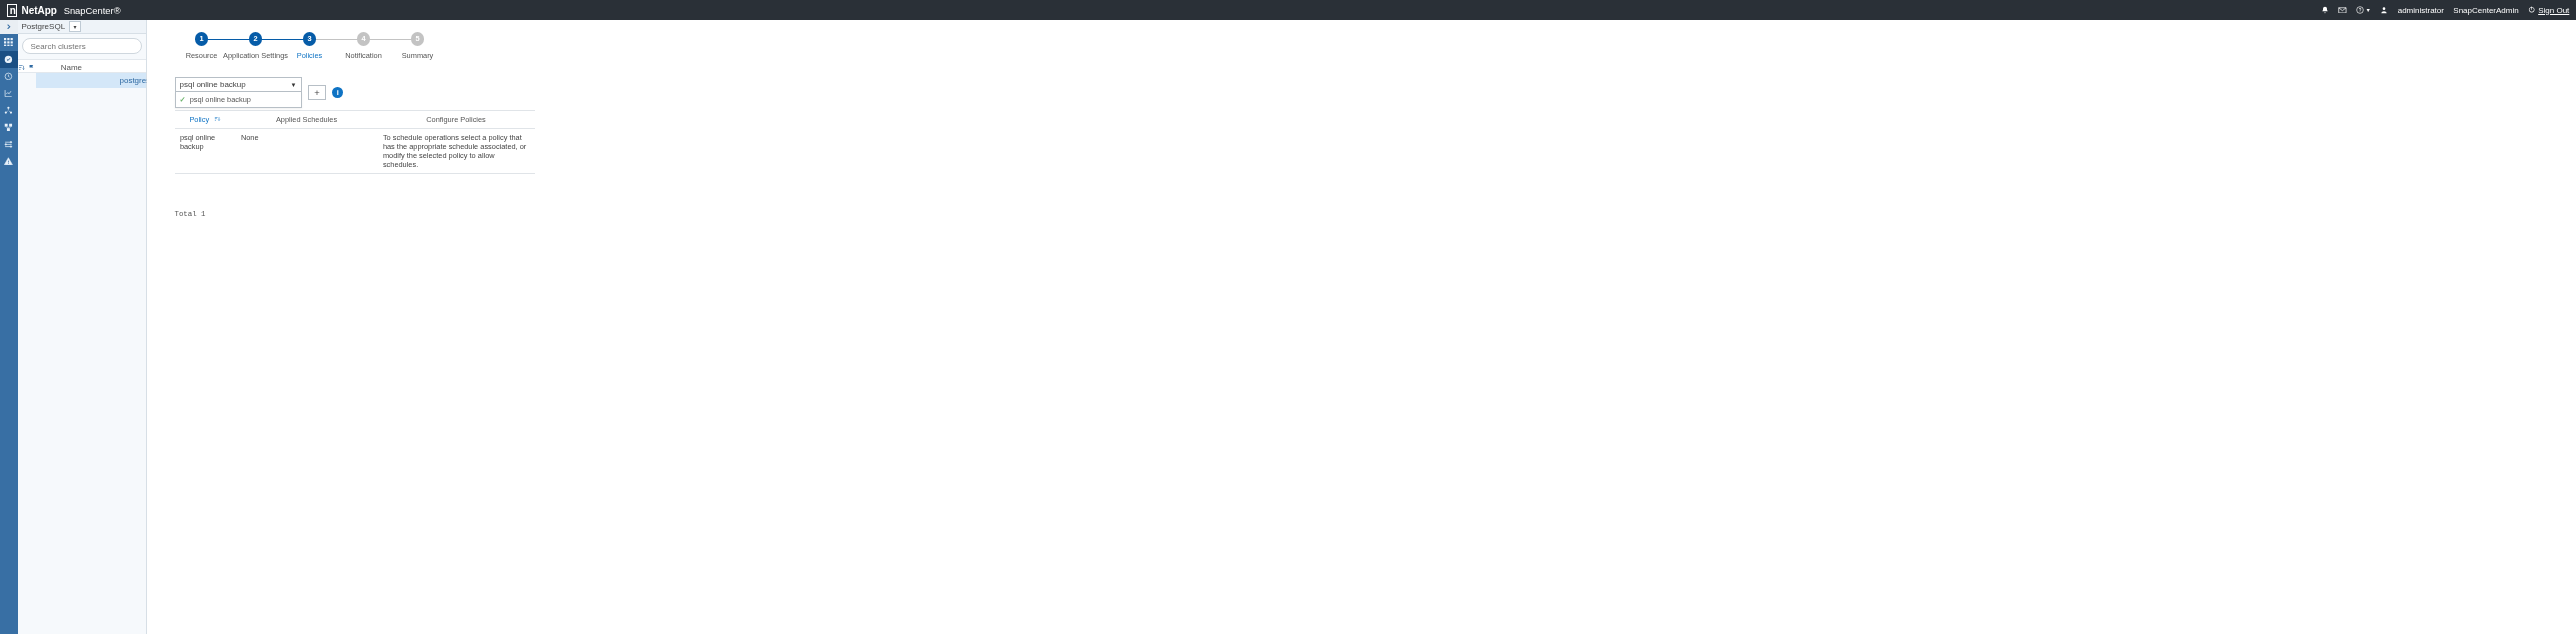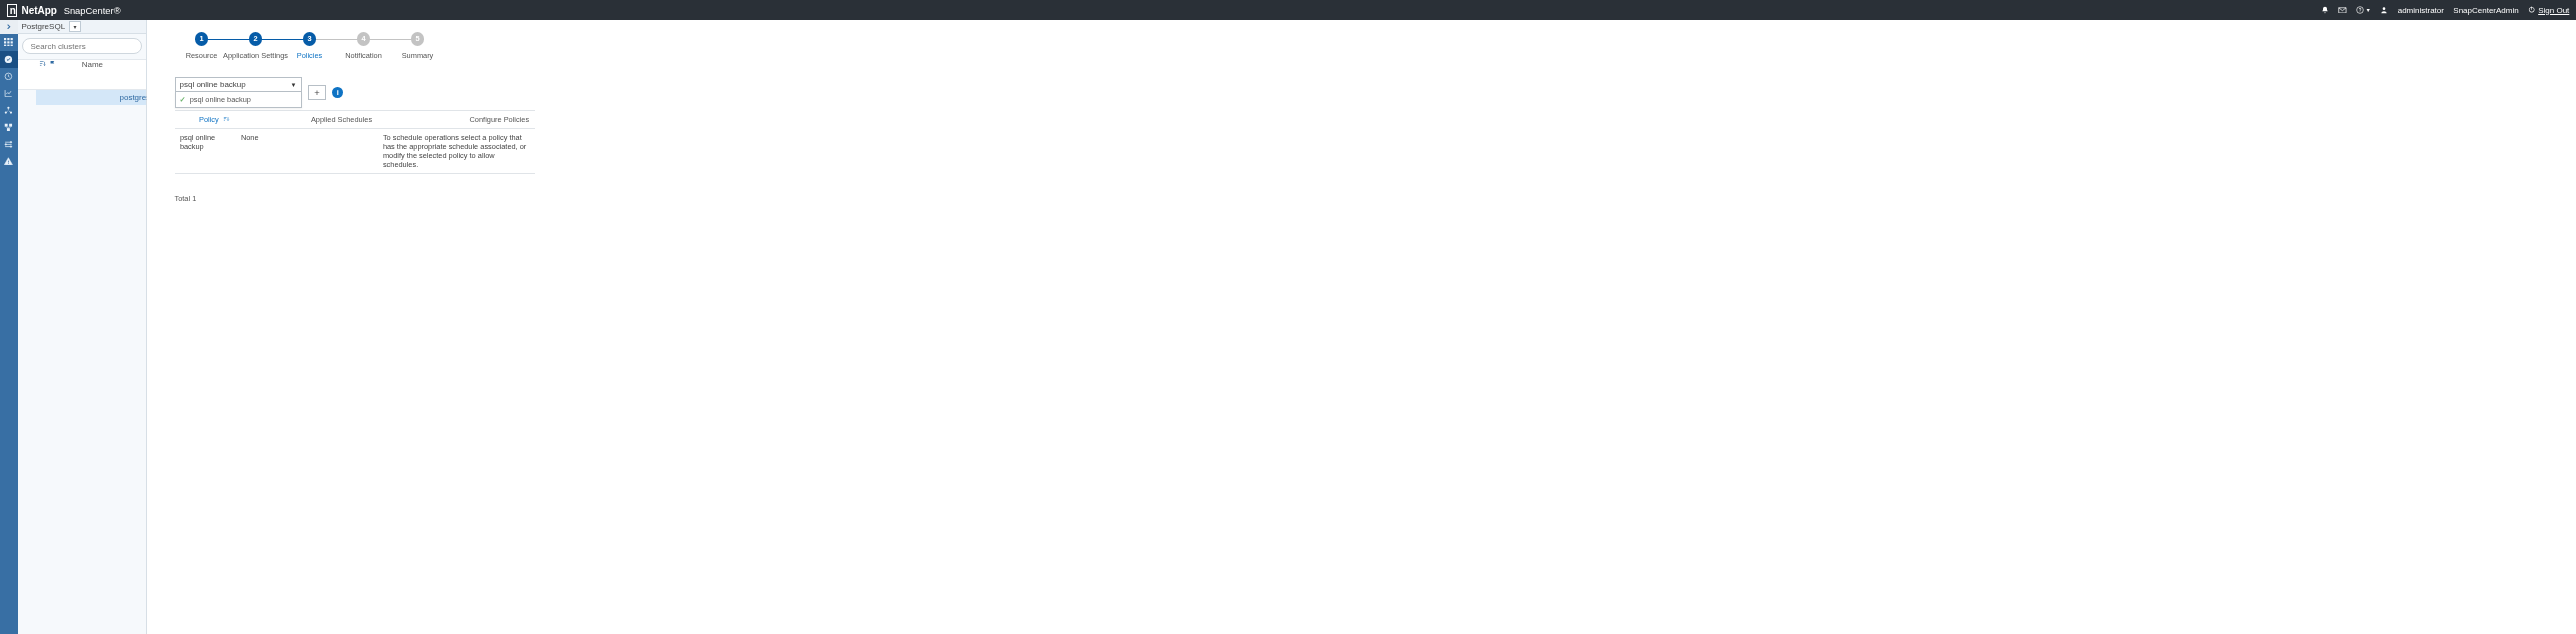--- a/index.html
+++ b/index.html
@@ -45,22 +45,22 @@
     height: 13.5px; background: #eef3f8; border-bottom: 0.7px solid #d7dfe6; display: flex; align-items: center; padding: 0 4px; gap:4px;
   }
   .side-top-label { font-size: 8px; color: #444; }
   .side-top-btn { width: 12px; height: 10.8px; border: 0.7px solid #bfcad4; background: #fff; display:inline-flex;align-items:center;justify-content:center; font-size:6px; cursor:pointer;}
   .side-search-wrap { padding: 4.7px 4px; }
   .side-search {
     width: 100%; height: 16px; border-radius: 8px; border: 0.7px solid #cfd7de; padding: 0 8px; font-size: 8px;
     outline: none;
   }
   .side-header-row {
-    height: 31px; background: #fff; border-top: 0.7px solid #e3e8ed; border-bottom: 0.7px solid #e3e8ed;
-    display: flex; align-items: flex-start; padding-left: 21px; gap: 6.7px;
+    height: 14px; background: #fff; border-top: 0.7px solid #e3e8ed; border-bottom: 0.7px solid #e3e8ed;
+    display: flex; align-items: flex-end; padding-left: 0; gap: 6.7px;
   }
   .side-header-icons { display:flex; gap:2.7px; color:#2f6aa2; }
   .side-header-name { font-size: 8px; color:#555; margin-left: 19px;}
   .side-list { flex:1; }
   .side-item {
     height: 15px; display:flex; align-items: center; padding-left: 84px; font-size: 8px;
     color: #2f6aa2; cursor: pointer; margin-left: 18px;
   }
   .side-item.selected { background: #d4e7f8; }
 
@@ -108,26 +108,26 @@
     padding: 2.7px 4px; font-size:7.4px; color:#555; display:flex; align-items:center; gap:4px;
     box-shadow: 0 1.3px 2px rgba(0,0,0,.06);
   }
   .dropdown-options .check { color:#6bb36b; font-weight:bold;}
   .square-btn { width:17.5px; height:15px; border:0.7px solid #b7bfc6; background:#fff; display:inline-flex;align-items:center;justify-content:center; cursor:pointer; font-size:9.4px;}
   .info-icon { width:10.8px;height:10.8px;border-radius:50%;background:#0f73c4;color:#fff;display:inline-flex;align-items:center;justify-content:center;font-size:7.4px;font-weight:bold; cursor:pointer;}
 
   .sub-title { font-size: 8px; color:#555; margin: 5.4px 0 4px 0; }
 
   table.sched { border-collapse: collapse; width: 360px; font-size:7.4px;}
-  table.sched th { text-align:right; font-weight:normal; color:#555; border-bottom:0.7px solid #e0e4e8; border-top:0.7px solid #e0e4e8; padding:4px 5.4px;}
+  table.sched th { text-align:center; font-weight:normal; color:#555; border-bottom:0.7px solid #e0e4e8; border-top:0.7px solid #e0e4e8; padding:4px 5.4px;}
   table.sched th.policy-col { color:#0f73c4; }
   table.sched td { padding:4px 5.4px; vertical-align: top; border-bottom:0.7px solid #e0e4e8;}
   .sort-icon { color:#0f73c4; margin-left:2.7px; font-size:6.7px;}
 
-  .total-row { margin-top: 20px; font-size:7.4px; color:#555; }
+  .total-row { margin-top: 36px; font-size:7.4px; color:#555;font-family:Liberation Mono, monospace; }
 
   svg { display:block; }
 </style>
 </head>
 <body>
 
 <div class="brandbar">
   <div class="brand-left">
     <span class="brand-n">n</span>
     <span class="brand-netapp">NetApp</span>

